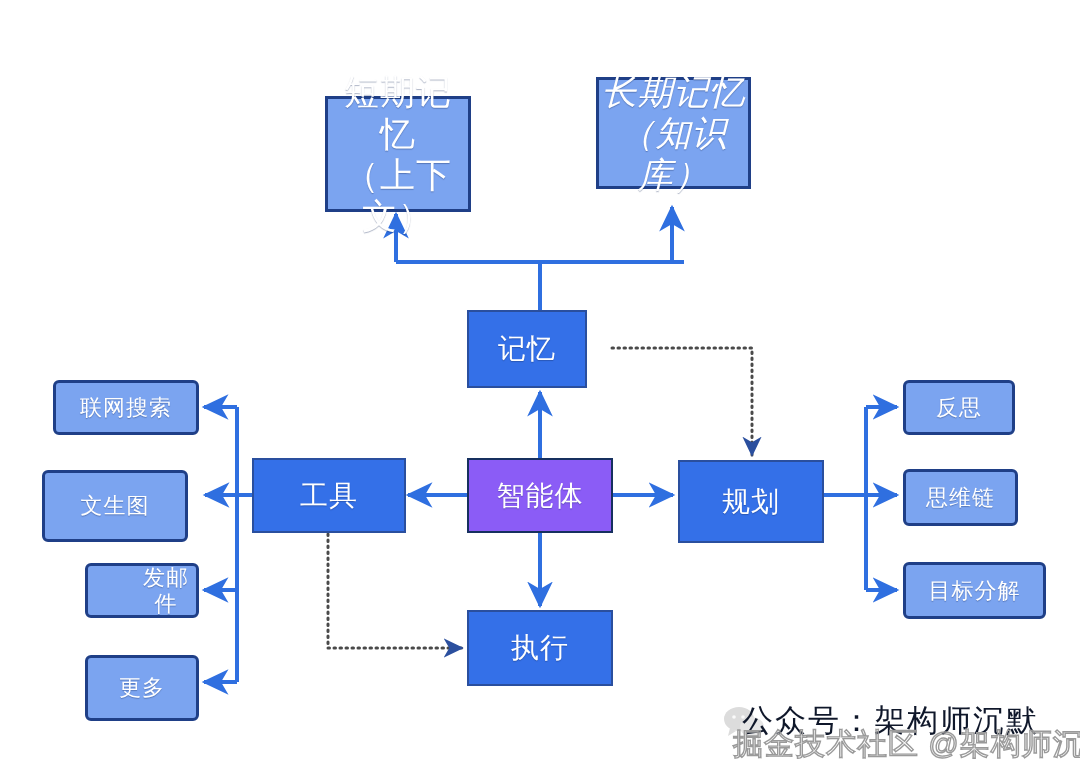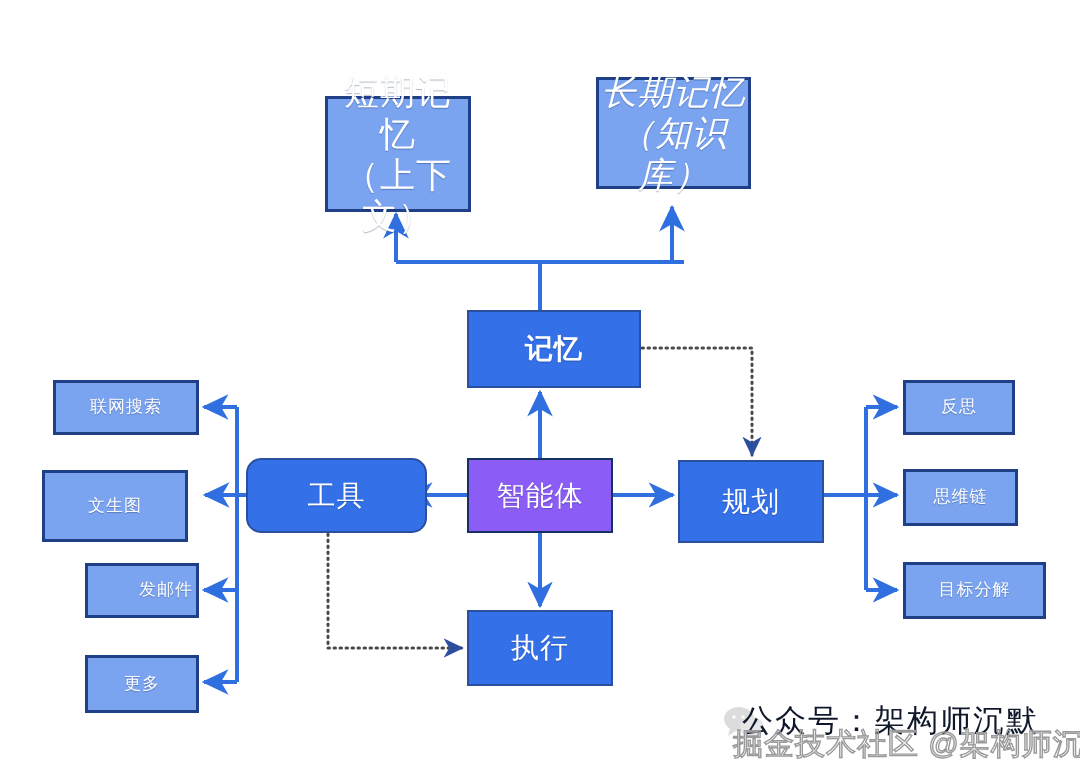--- a/index.html
+++ b/index.html
@@ -45,21 +45,21 @@
   .node.mid {
     background: #3470e8;
     border: 2px solid #2a4f9e;
   }
   .node.dark {
     background: #8b5cf6;
     border: 2px solid #16305f;
   }
   .fs-26 { font-size: 35px; }
   .fs-28 { font-size: 28px; }
-  .fs-25 { font-size: 17px; }
+  .fs-25 { font-size: 22px; border-radius: 6px; }
 
   
   .wm {
     position: absolute;
     white-space: nowrap;
     user-select: none;
   }
   #wm-gray {
     left: 742px;
     top: 700px;
@@ -133,37 +133,37 @@
       <path d="M 328 534 L 328 648 L 462 648" marker-end="url(#arrowDot)"></path>
     </g>
   </svg>
 
   <div class="node light fs-26" style="left:325px; top:96px; width:146px; height:116px;">短期记忆
 （上下文）</div>
 
   <div class="node light fs-26" style="left:596px; top:77px; width:155px; height:112px;font-style:italic;">长期记忆
 （知识库）</div>
 
-  <div class="node mid fs-28" style="left:467px; top:310px; width:174px; height:78px;font-weight:bold;">记忆</div>
+  <div class="node mid fs-28" style="left:467px; top:310px; width:120px; height:78px;">记忆</div>
 
   <div class="node dark fs-28" style="left:467px; top:458px; width:146px; height:75px;">智能体</div>
 
-  <div class="node mid fs-28" style="left:246px; top:458px; width:181px; height:75px;border-radius:15px;">工具</div>
+  <div class="node mid fs-28" style="left:252px; top:458px; width:154px; height:75px;">工具</div>
 
   <div class="node mid fs-28" style="left:678px; top:460px; width:146px; height:83px;">规划</div>
 
   <div class="node mid fs-28" style="left:467px; top:610px; width:146px; height:76px;">执行</div>
 
   <div class="node light fs-25" style="left:53px; top:380px; width:146px; height:55px;">联网搜索</div>
 
   <div class="node light fs-25" style="left:42px; top:470px; width:146px; height:72px;">文生图</div>
 
   <div class="node light fs-25" style="left:85px; top:563px; width:114px; height:55px;padding-left:48px;">发邮件</div>
 
-  <div class="node light fs-25" style="left:85px; top:655px; width:114px; height:58px;">更多</div>
+  <div class="node light fs-25" style="left:85px; top:655px; width:114px; height:66px;">更多</div>
 
   <div class="node light fs-25" style="left:903px; top:380px; width:112px; height:55px;">反思</div>
 
   <div class="node light fs-25" style="left:903px; top:469px; width:115px; height:57px;">思维链</div>
 
   <div class="node light fs-25" style="left:903px; top:562px; width:143px; height:57px;font-family:Liberation Serif, serif;">目标分解</div>
 
   <svg id="wm-bubble" viewBox="0 0 44 34" xmlns="http://www.w3.org/2000/svg">
     <ellipse cx="17" cy="13" rx="15" ry="12" fill="#dcdcdc"></ellipse>
     <path d="M 8 22 L 6 30 L 14 25 Z" fill="#dcdcdc"></path>

